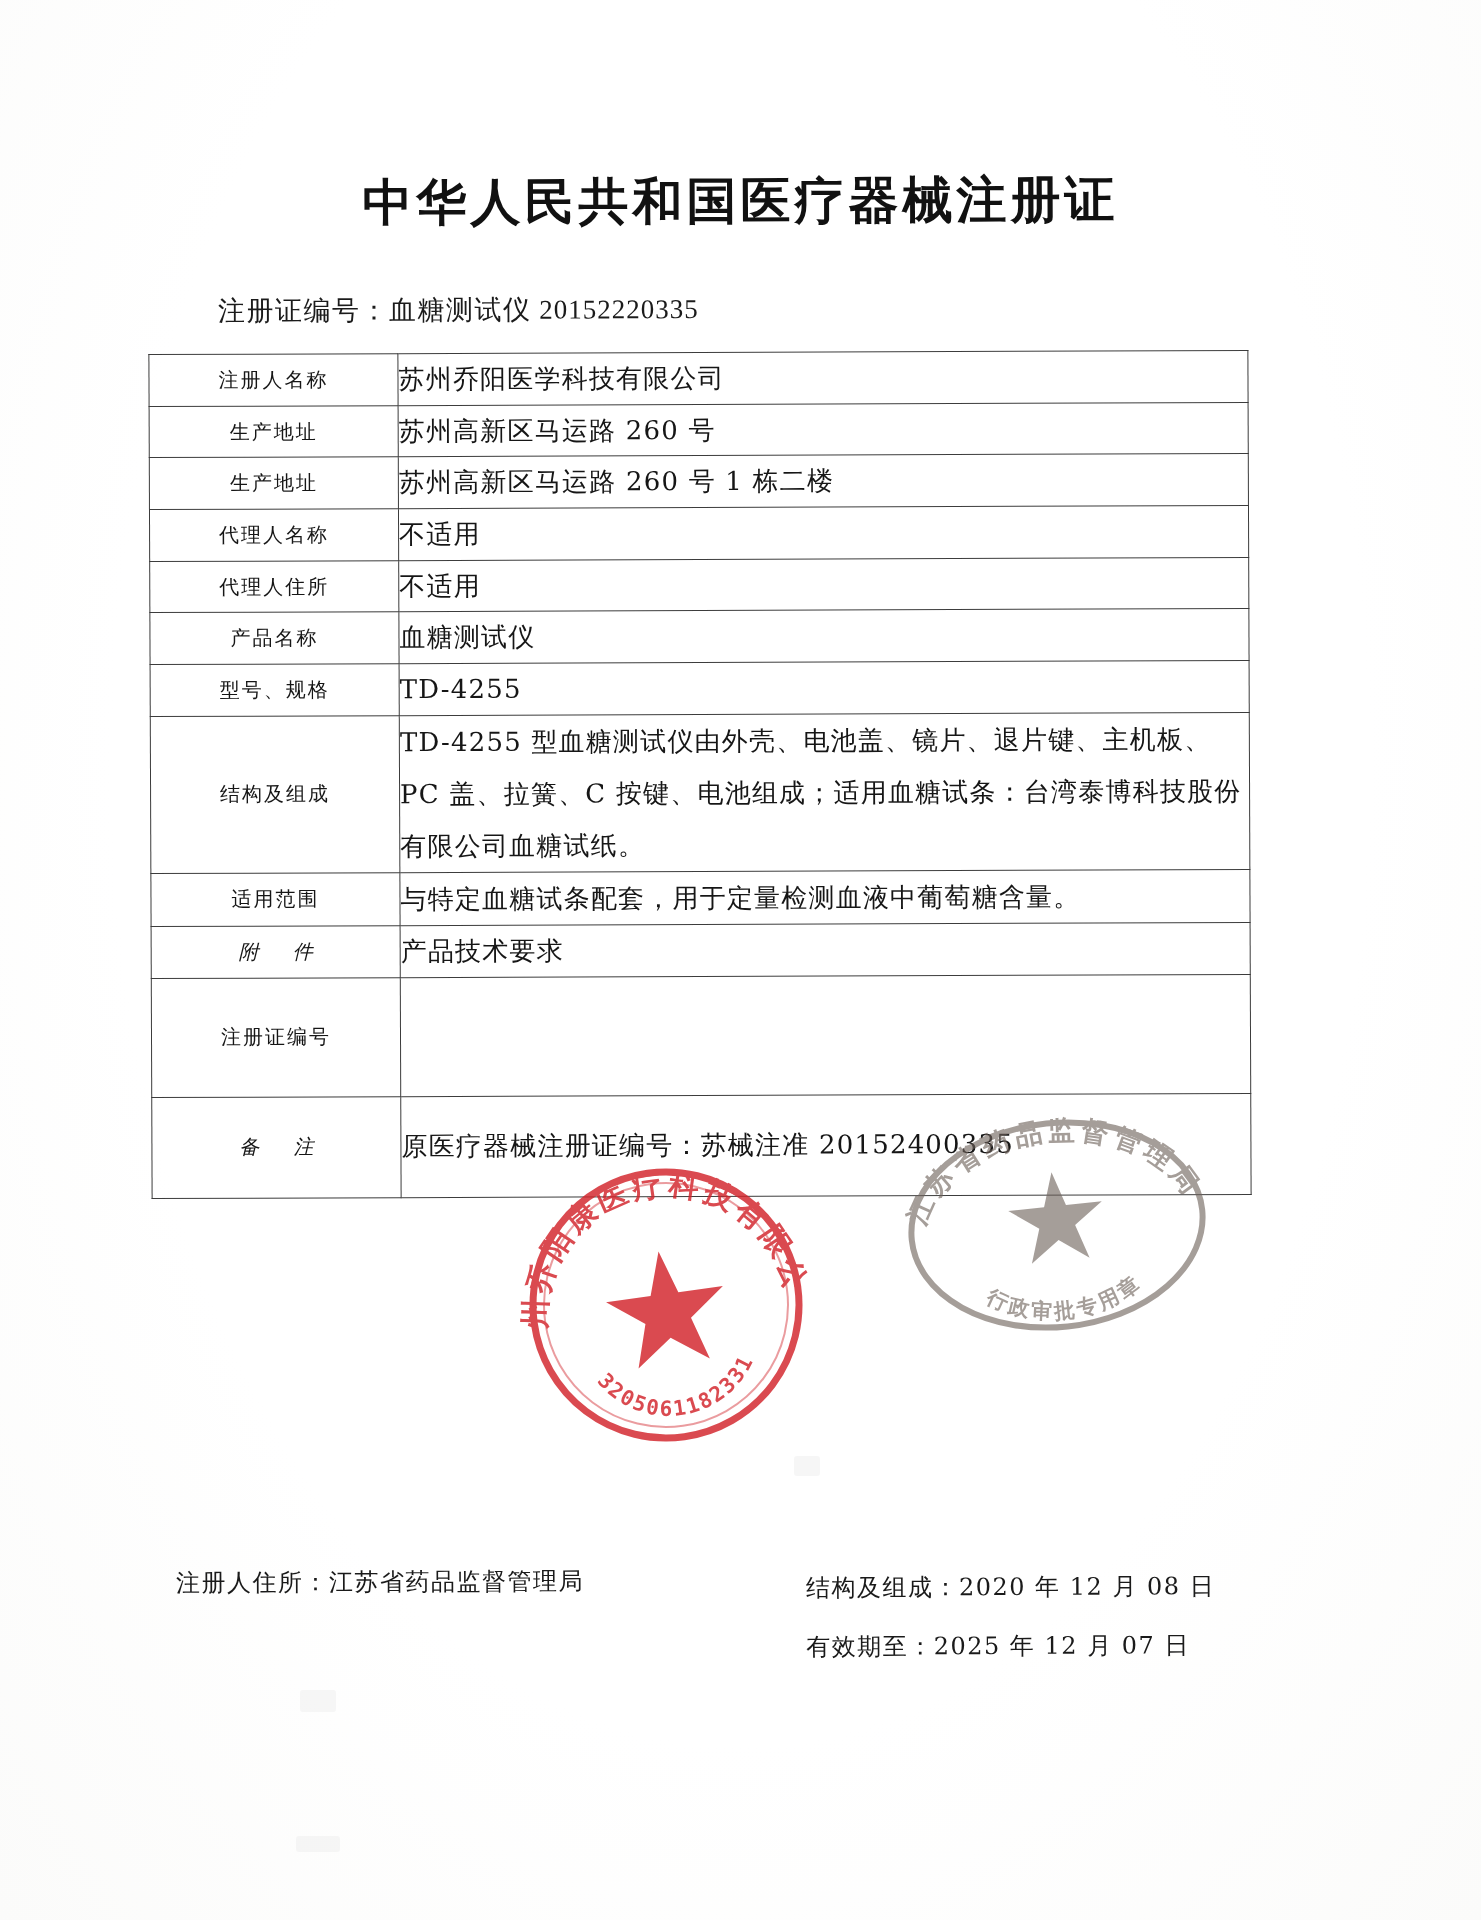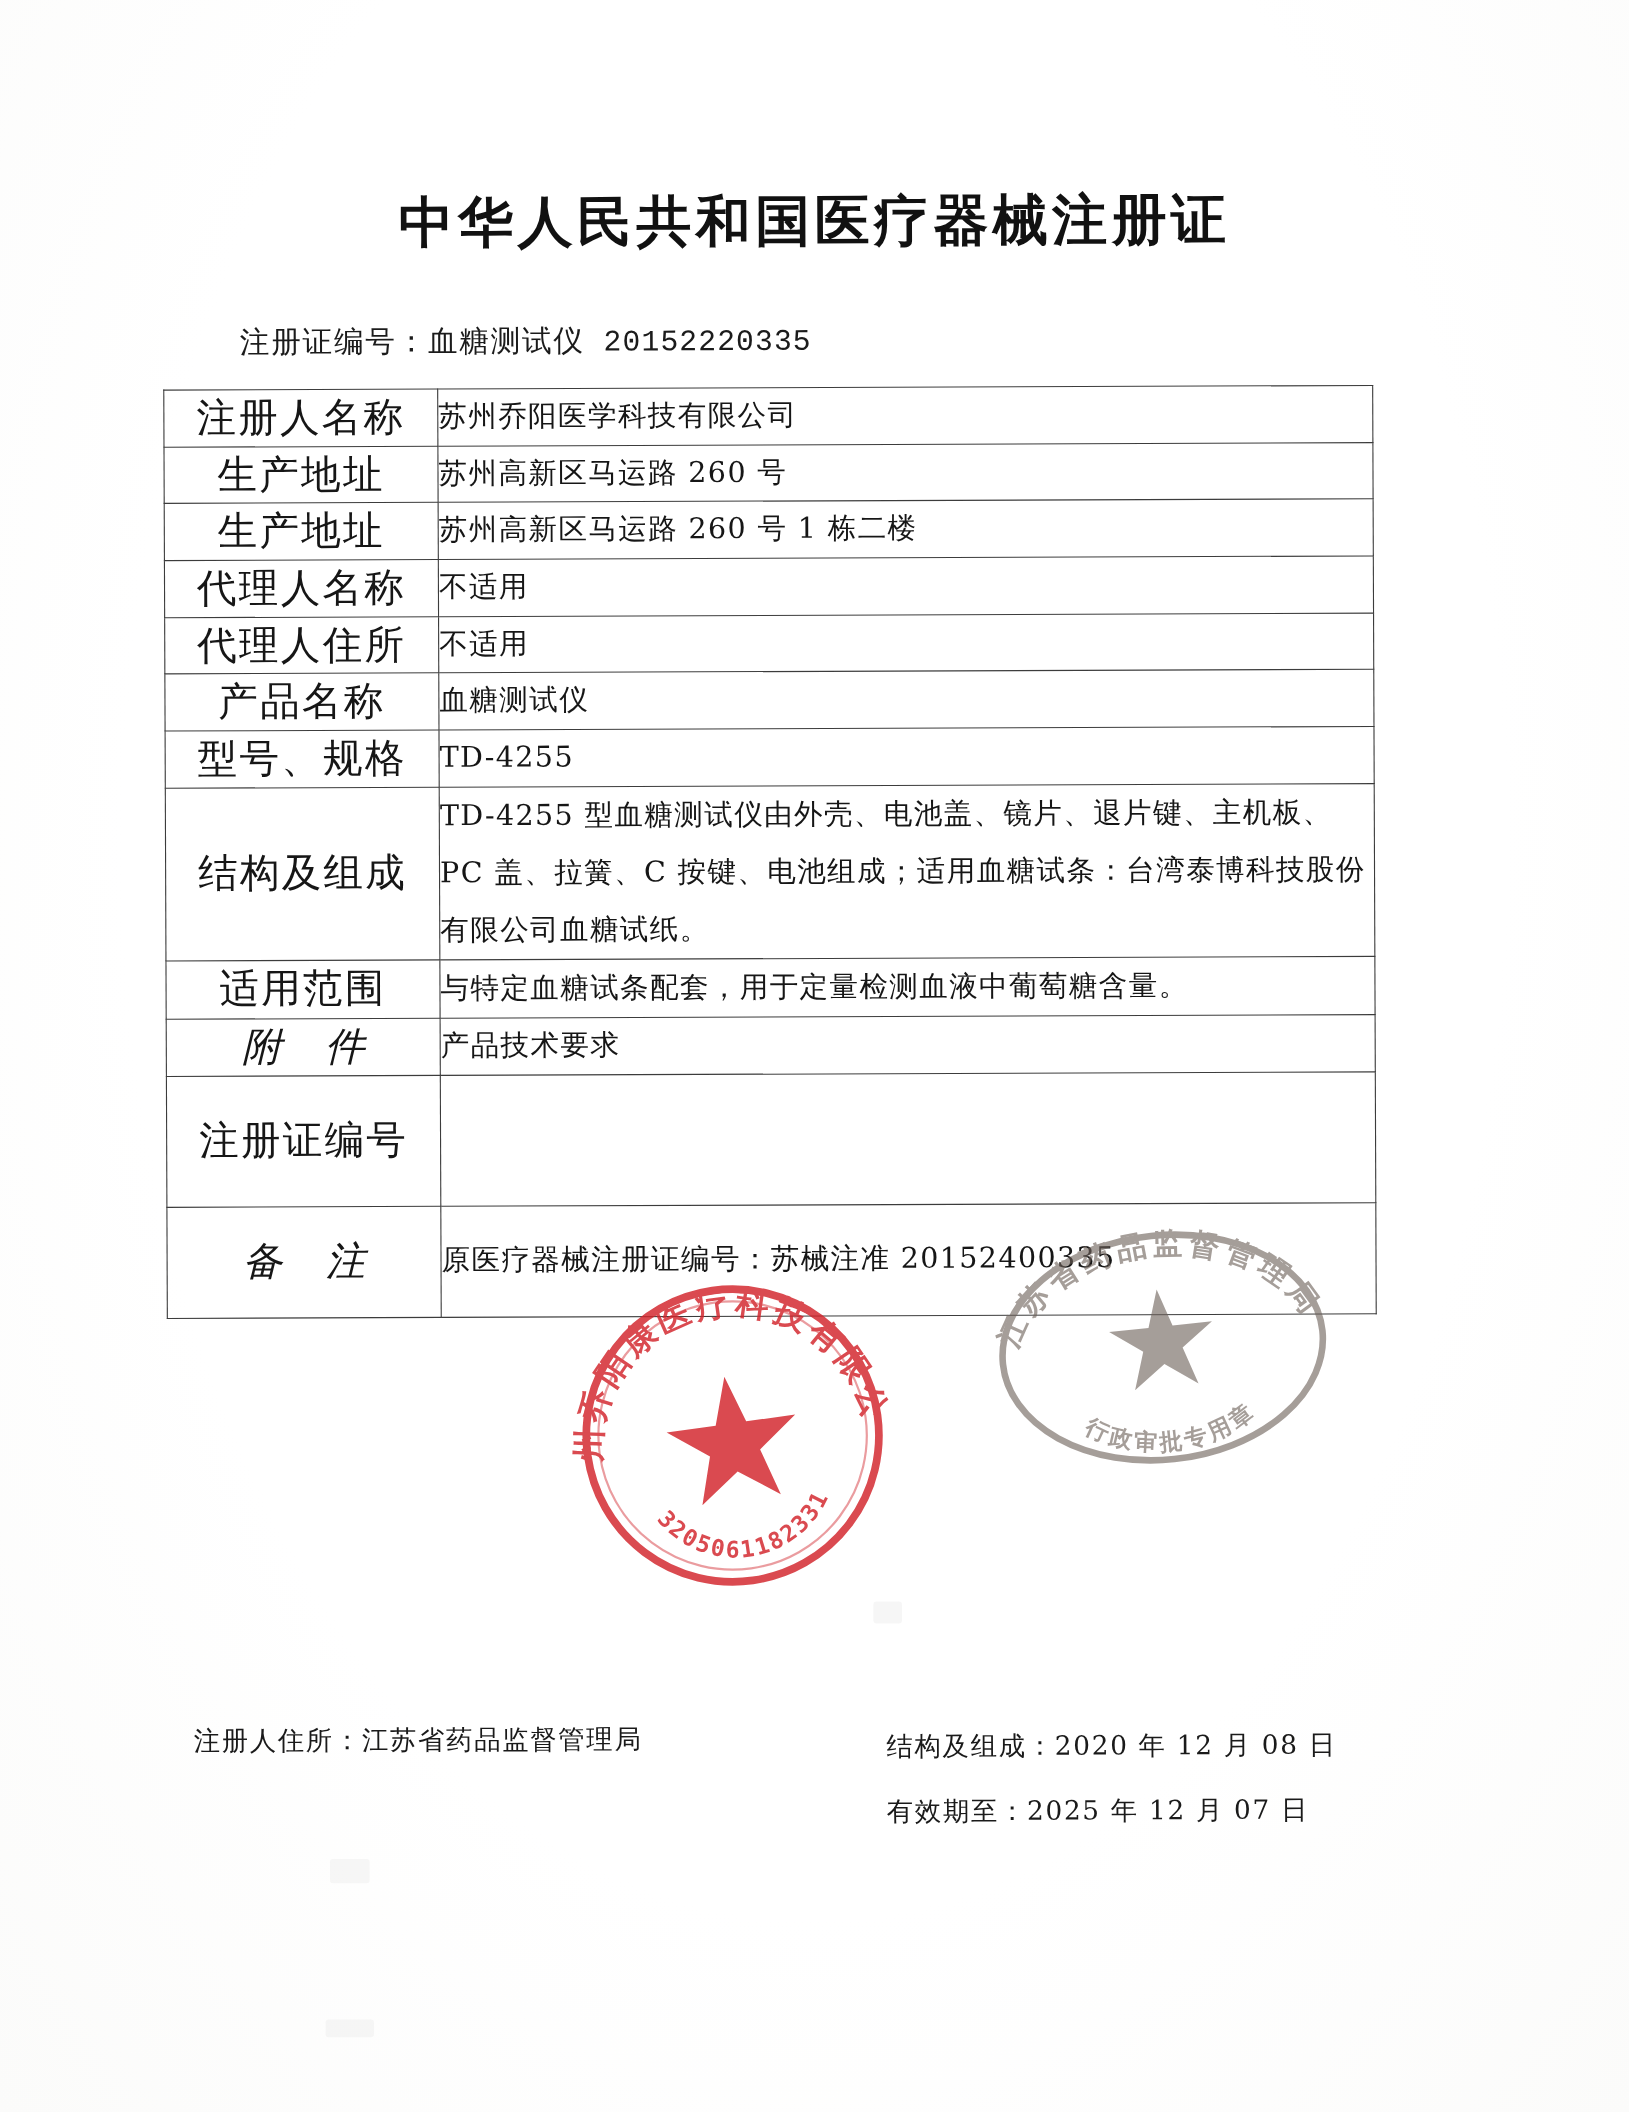--- a/index.html
+++ b/index.html
@@ -44,21 +44,21 @@
     position: absolute;
     top: 292px;
     left: 218px;
     font-family: "DejaVu Serif", "Liberation Serif", serif;
     font-size: 27px;
     letter-spacing: 1.5px;
     color: #1b1b1b;
     transform: rotate(-0.25deg);
   }
   .cert-number .num {
-    font-family: Liberation Mono, monospace;
+    font-family: Liberation Serif, serif;
     letter-spacing: 1px;
   }
 
   
   .cert-table {
     position: absolute;
     top: 352px;
     left: 150px;
     width: 1100px;
     border-collapse: collapse;
@@ -67,21 +67,21 @@
   }
   .cert-table td {
     border: 1.6px solid #3c3c3c;
     padding: 0;
     vertical-align: middle;
     font-family: "DejaVu Serif", "Liberation Serif", serif;
   }
   .lbl {
     width: 248px;
     text-align: center;
-    font-size: 36px;
+    font-size: 20px;
     letter-spacing: 2px;
     color: #161616;
     padding: 14px 6px;
   }
   .lbl.spaced {
     letter-spacing: 14px;
     text-indent: 14px;
     font-style: italic;
   }
   .val {

